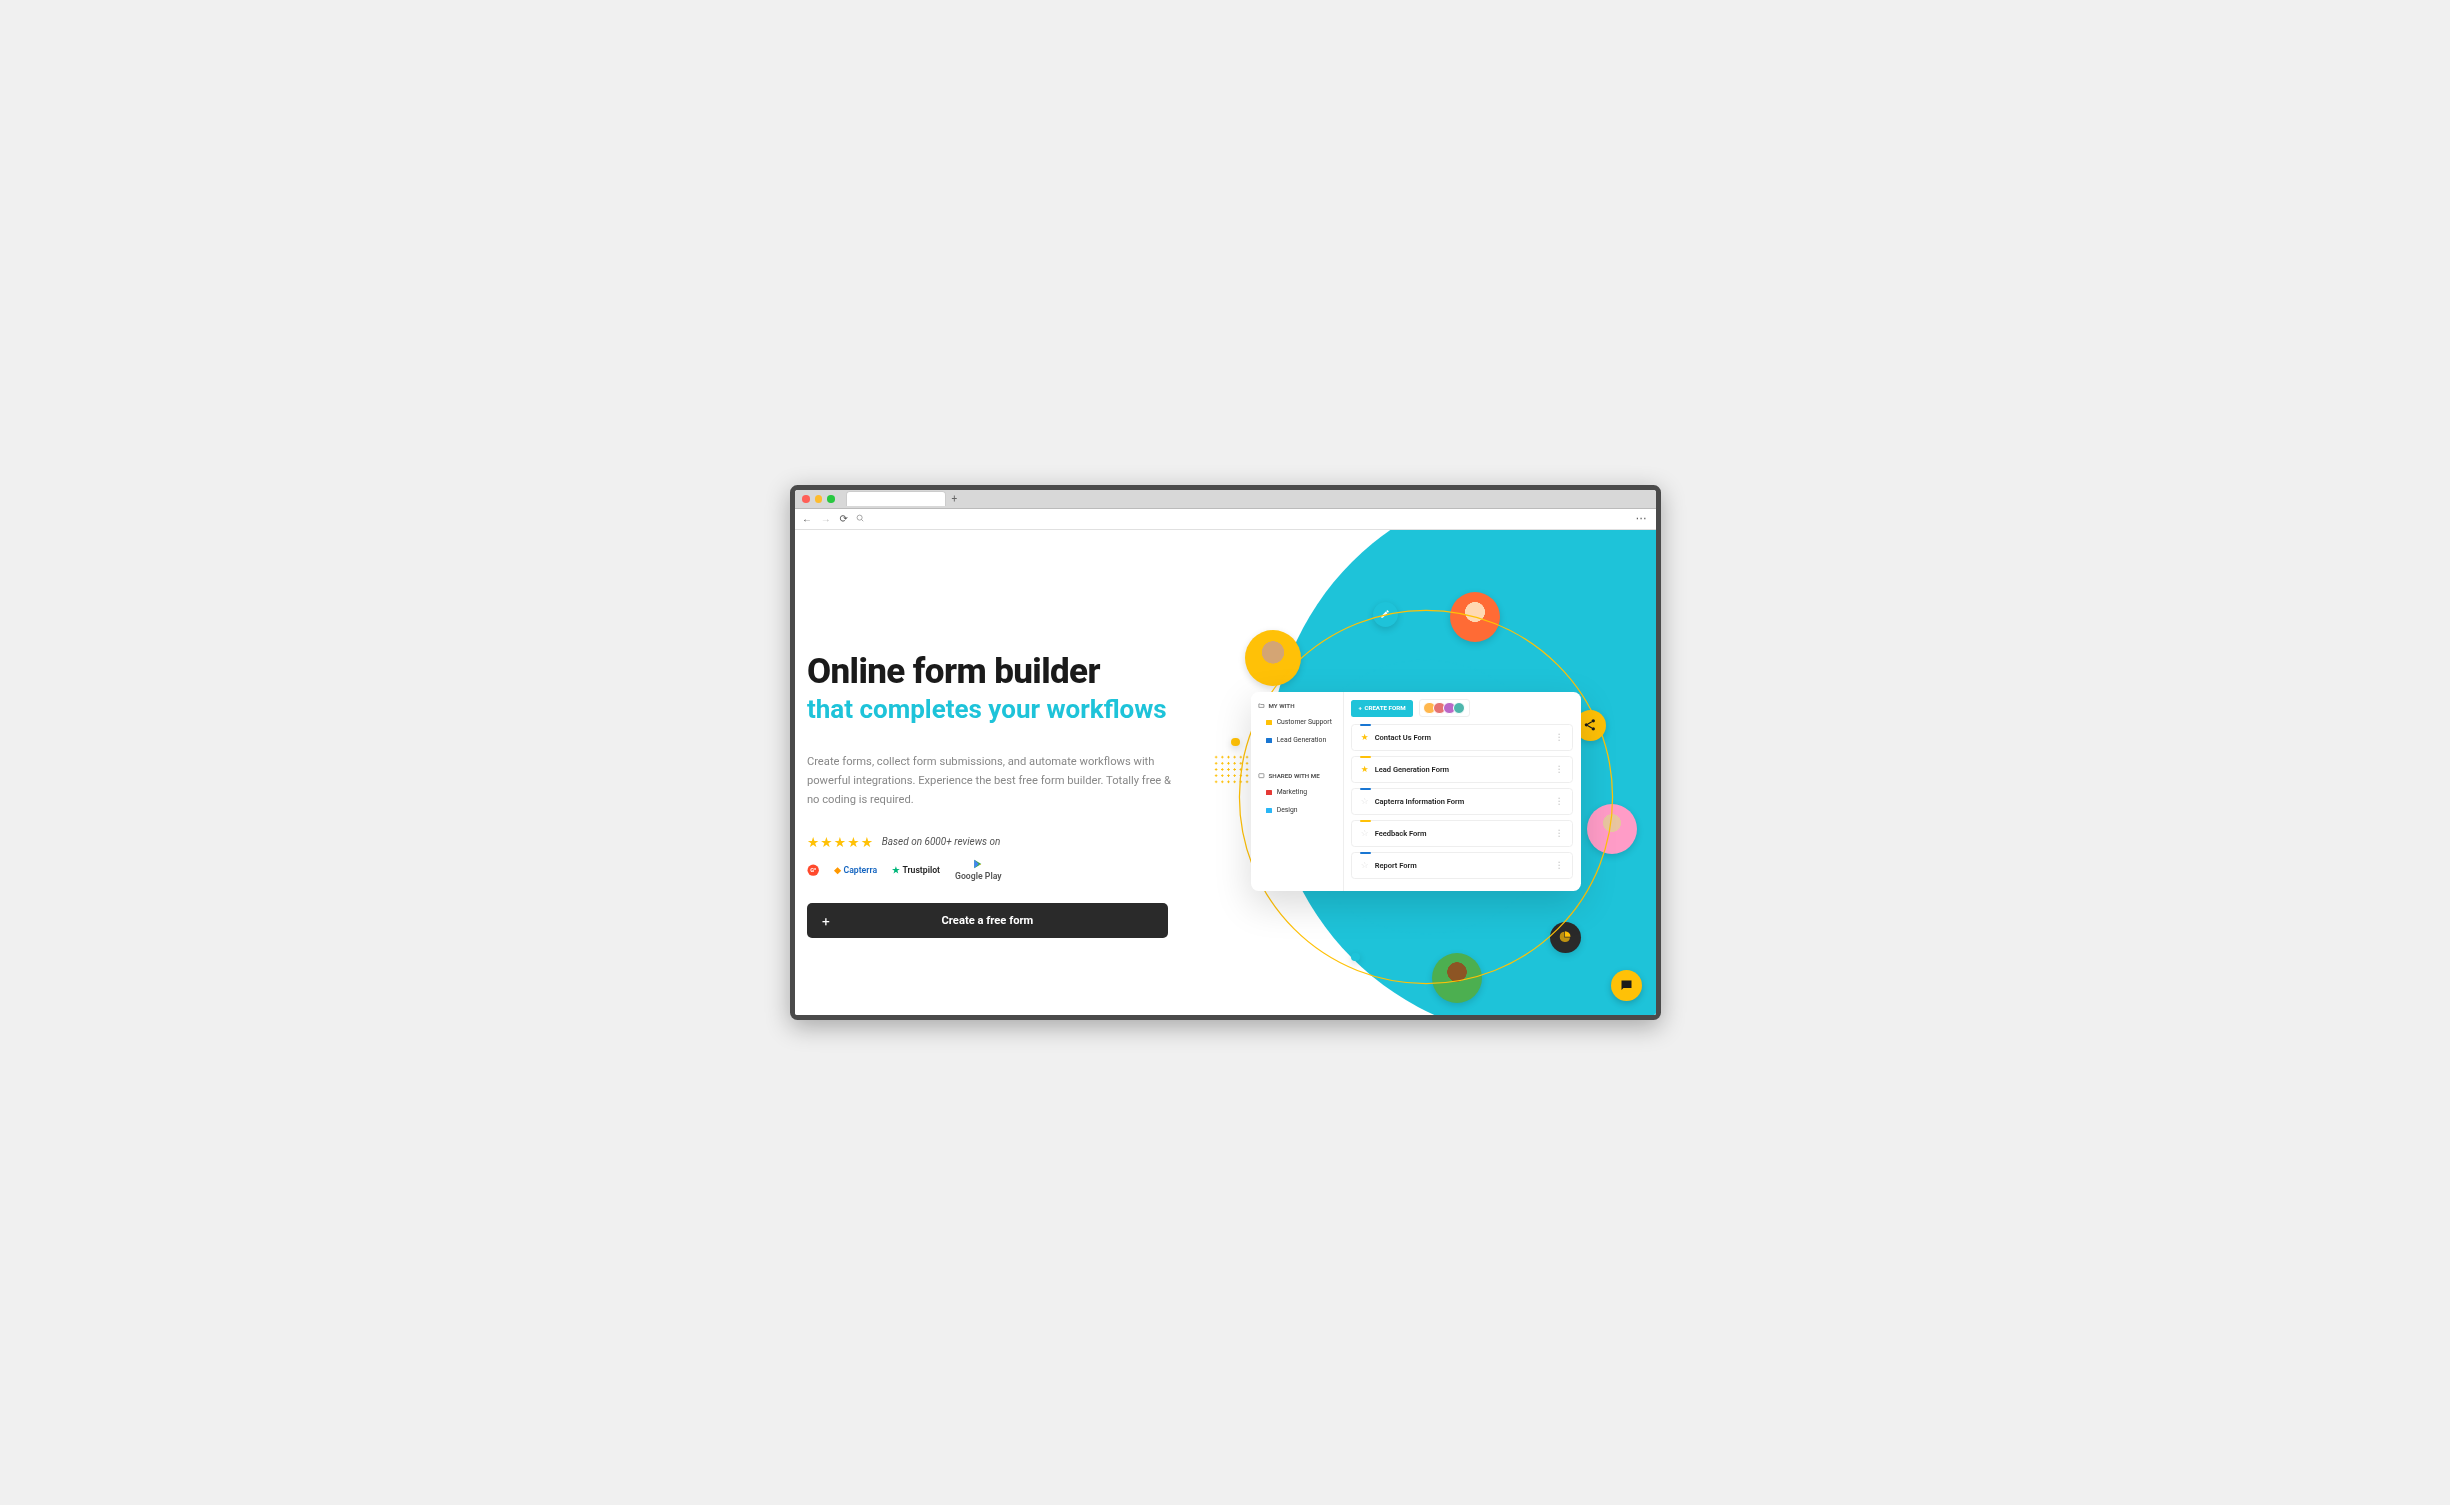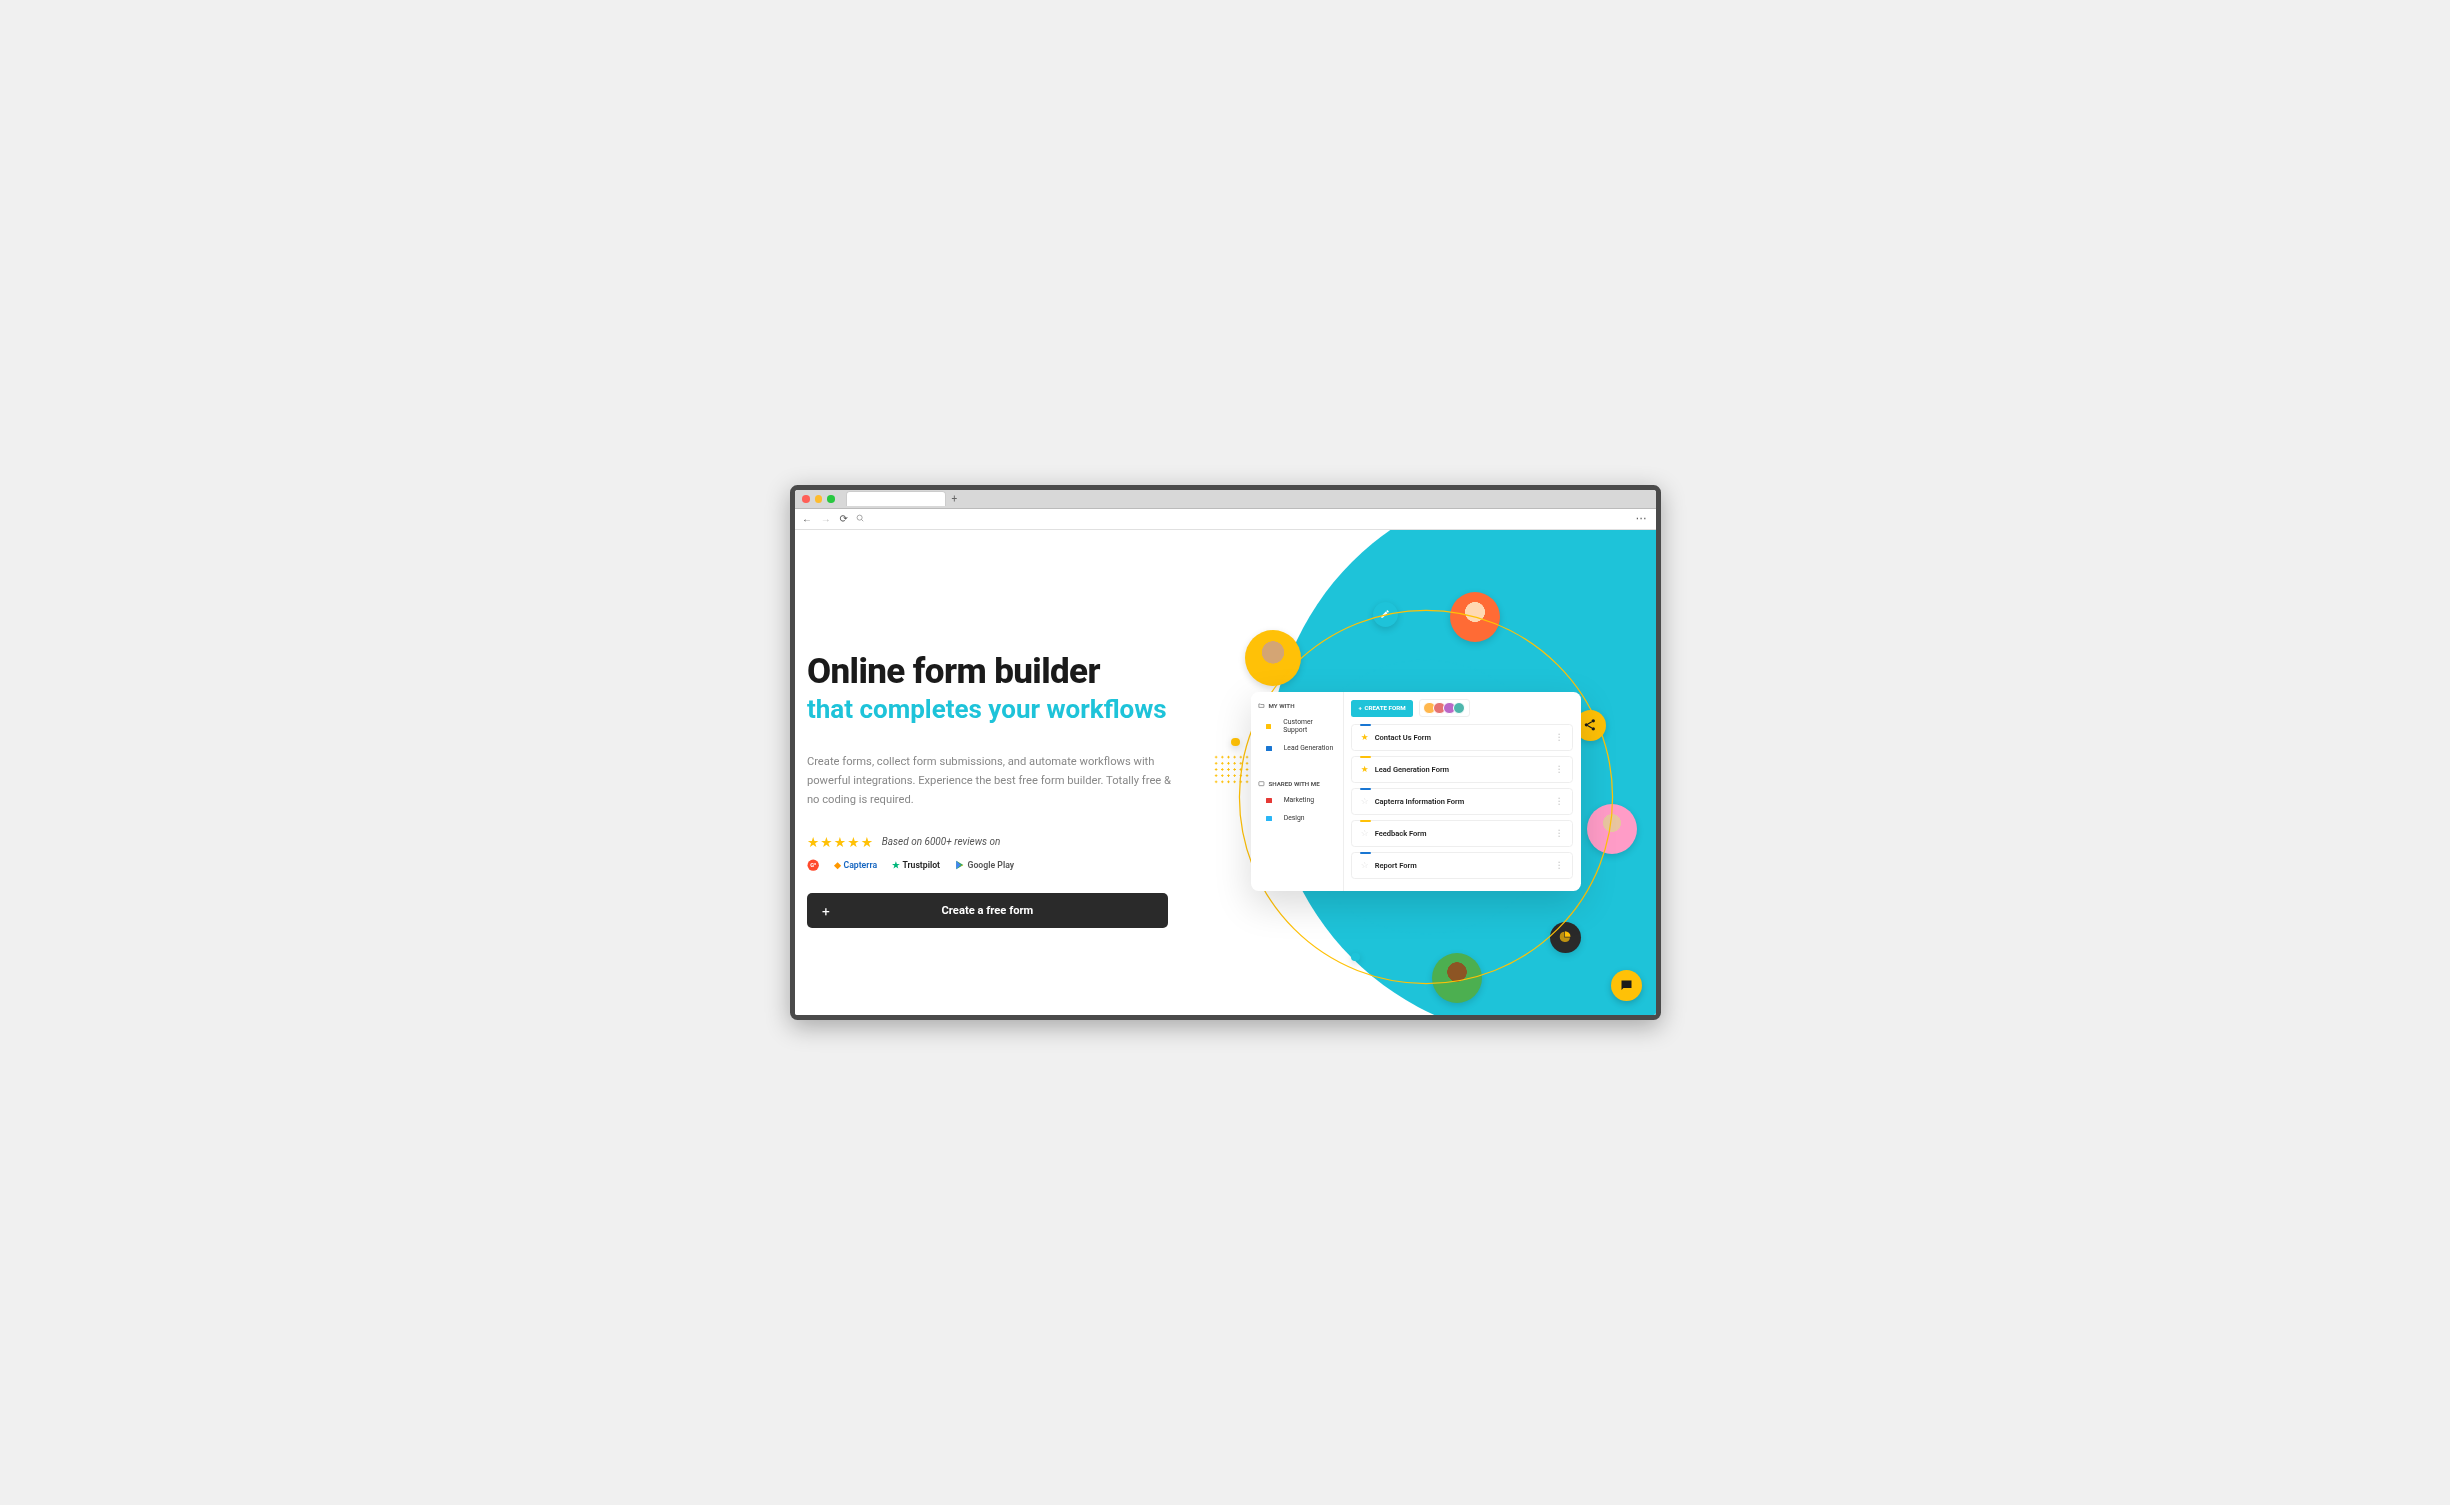--- a/index.html
+++ b/index.html
@@ -33,21 +33,21 @@
 .stars { display:flex; gap:1.2px; }
 .star { color:#ffc107; font-size:13.7px; }
 .rtext { color:#555; font-size:10px;font-style:italic; }
 .brands { margin-top:8.7px; display:flex; align-items:center; gap:15px; }
 .brand { display:flex; align-items:center; gap:2.5px; font-size:8.7px; font-weight:600; }
 .cta { margin-top:22.4px; width:361px; height:35px; background:#2a2a2a; color:#fff; border:none; border-radius:5px; font-size:11.2px; font-weight:700; display:flex; align-items:center; justify-content:center; gap:6.2px; cursor:pointer; position:relative; }
 .cta .plus { position:absolute; left:15px; font-size:13.7px; font-weight:400; }
 .mock { position:absolute; right:75px; top:162px; width:330px; background:#fff; border-radius:7.5px; box-shadow:0 12.4px 37px rgba(0,0,0,.15); z-index:15; display:flex; overflow:hidden; }
 .side { width:93px; border-right:0.6px solid #eee; padding:6.2px 0; }
 .sh { padding:3.7px 7.5px; font-size:6.2px; font-weight:700; color:#555; display:flex; align-items:center; gap:3.7px; }
-.si { padding:5px 7.5px 5px 15px; font-size:6.8px; color:#333; display:flex; align-items:center; gap:12px; cursor:pointer; }
+.si { padding:5px 7.5px 5px 15px; font-size:6.8px; color:#333; display:flex; align-items:center; gap:5px; cursor:pointer; }
 .si .fic { width:6.2px; height:5px; border-radius:0.6px; }
 .main { flex:1; padding:7.5px; }
 .mhead { display:flex; align-items:center; gap:6.2px; margin-bottom:6.2px; }
 .create { background:#1ec3d9; color:#fff; border:none; border-radius:2.5px; padding:4.4px 7.5px; font-size:6.2px; font-weight:700; display:flex; align-items:center; gap:2.5px; cursor:pointer; }
 .avs { display:flex; padding:1.9px 3.1px; border:0.6px solid #eee; border-radius:3.1px; }
 .av { width:12.4px; height:12.4px; border-radius:50%; margin-left:-2.5px; border:0.9px solid #fff; }
 .av:first-child{margin-left:0;}
 .row { border:0.6px solid #eee; border-radius:3.7px; padding:7.5px 8.7px; margin-bottom:5px; display:flex; align-items:center; gap:6.2px; position:relative; }
 .bar { position:absolute; top:-0.6px; left:7.5px; width:11.2px; height:2.5px; border-radius:1.2px; }
 .sticon { color:#ddd; font-size:8.7px; }
@@ -116,21 +116,21 @@
             </svg>
         </div>
         <div class="brand" style="color:#1565c0;">
           <span style="color:#ff9800">◆</span>
             <span>Capterra</span>
         </div>
         <div class="brand" style="color:#222;">
           <span style="color:#00b67a">★</span>
             <span>Trustpilot</span>
         </div>
-        <div class="brand" style="color:#555;">
+        <div class="brand" style="color:#555;flex-direction:column;">
           <svg width="10" height="10" viewBox="0 0 24 24">
               <path d="M3 2 L20 12 L3 22 Z" fill="#34a853"></path>
               <path d="M3 2 L14 12 L3 22" fill="#4285f4"></path>
               <path d="M14 12 L20 12 L17 14" fill="#fbbc04"></path>
               <path d="M3 2 L14 12 L11 9" fill="#ea4335"></path>
             </svg>
           <span>Google Play</span>
         </div>
       </div>
       <button class="cta">

